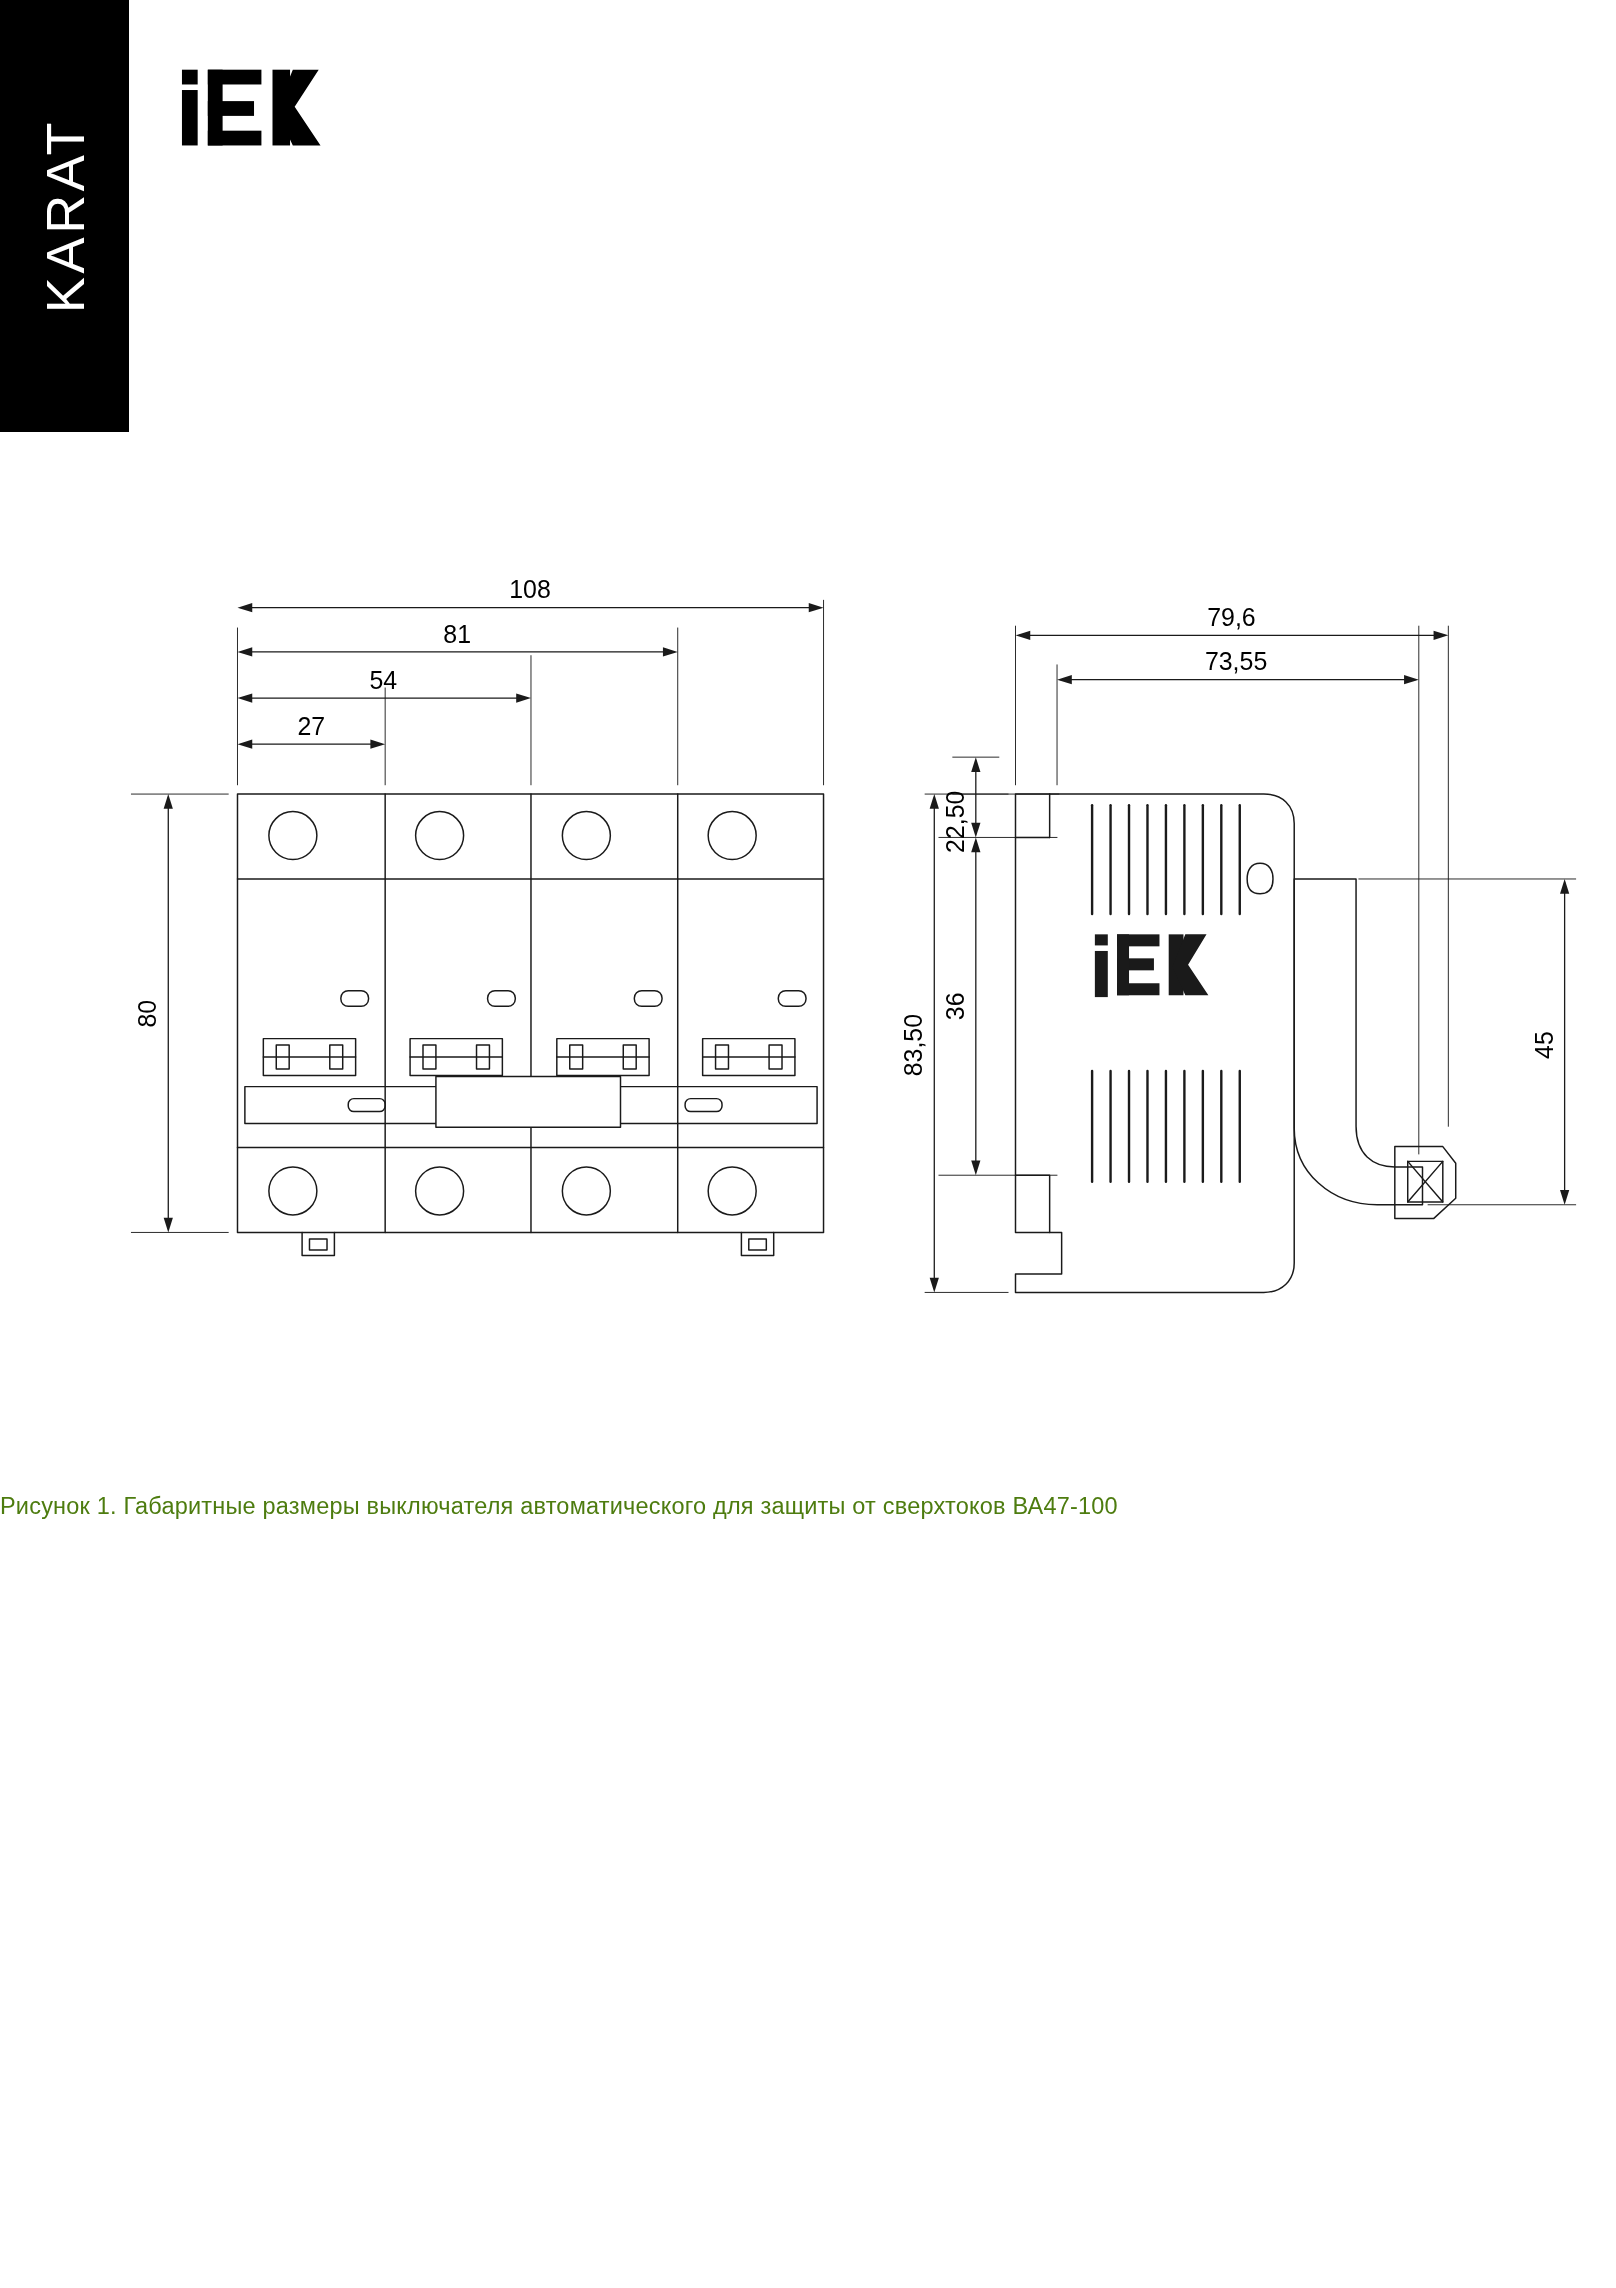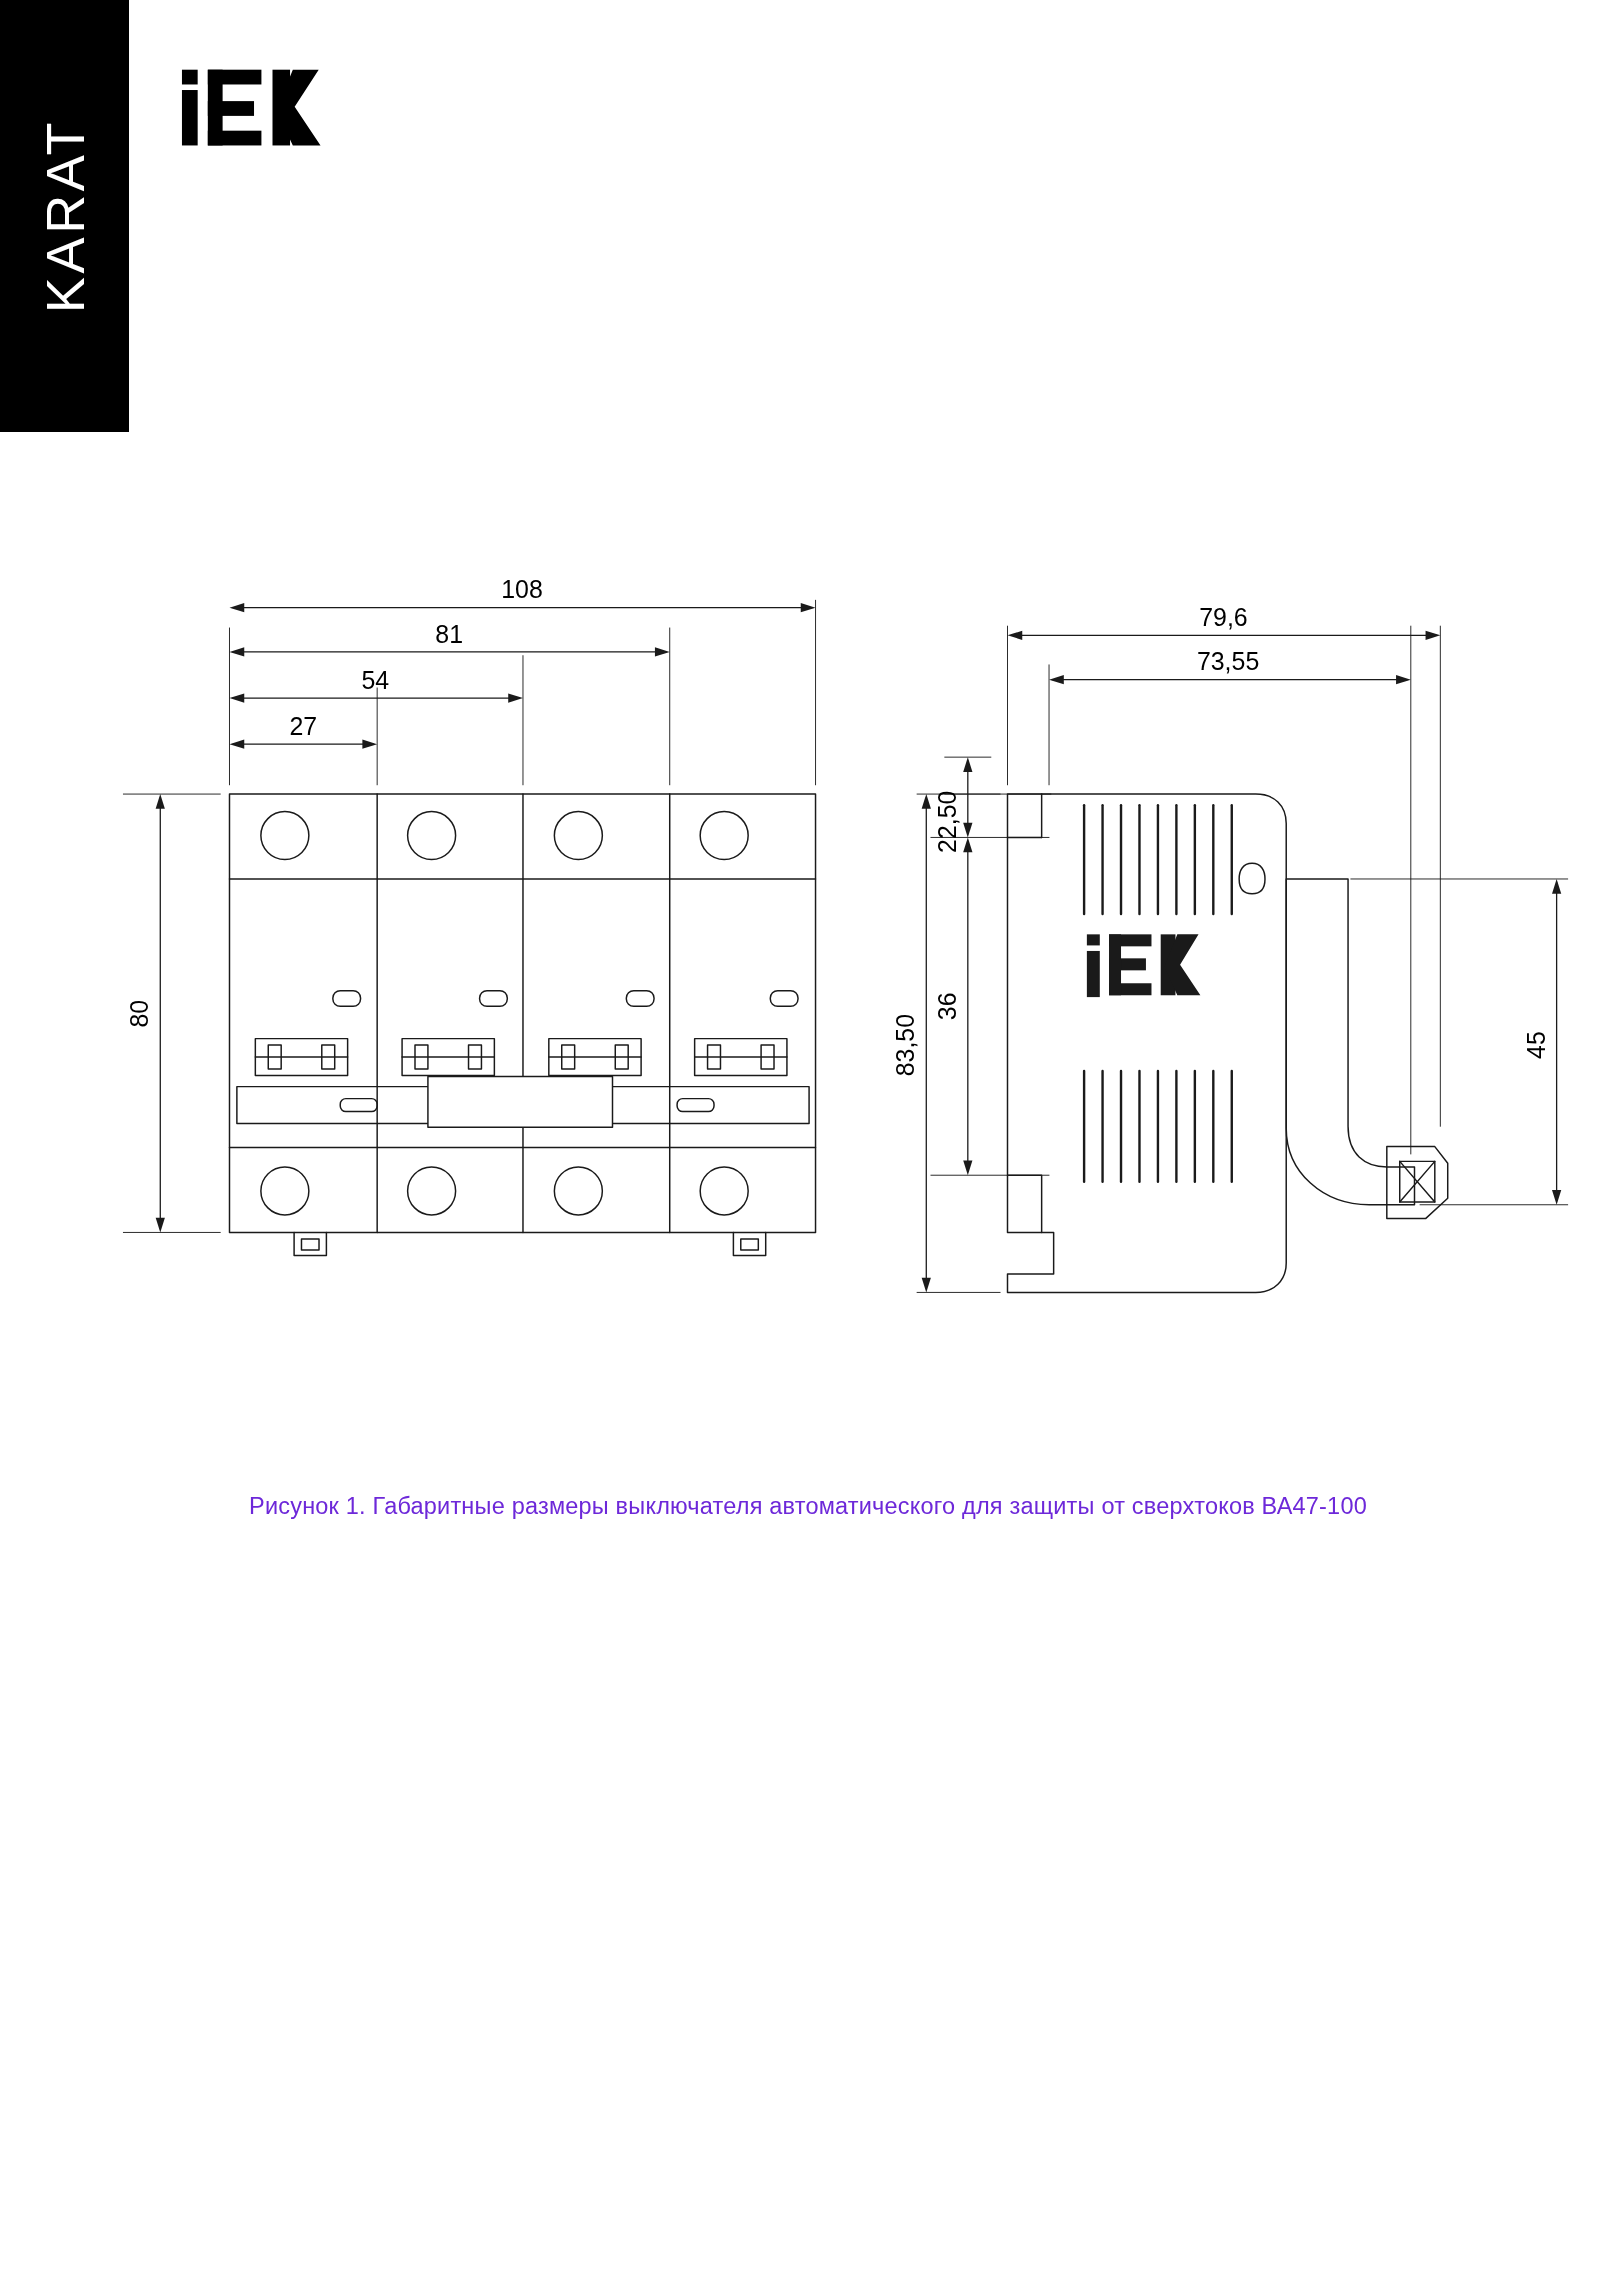--- a/index.html
+++ b/index.html
@@ -58,38 +58,38 @@
     left: 180px;
     top: 66px;
     width: 185px;
     height: 85px;
   }
   .logo svg { display: block; }
 
   
   .drawing {
     position: absolute;
-    left: 8px;
+    left: 16px;
     top: 517px;
     width: 1312px;
     height: 831px;
   }
   .drawing svg { display: block; }
 
   
   .caption {
     position: absolute;
     left: 0;
     top: 1493px;
     width: 1616px;
-    text-align: center;
+    text-align: left;
     font-size: 23.5px;
     font-family: "Liberation Sans", sans-serif;
     letter-spacing: 0.2px;
-    color: #6d28d9;
+    color: #4d7c0f;
   }
 </style>
 </head>
 <body>
 
 <div class="page">
 
   <div class="brand-bar">
     <div class="brand-bar-text">KARAT</div>
   </div>

